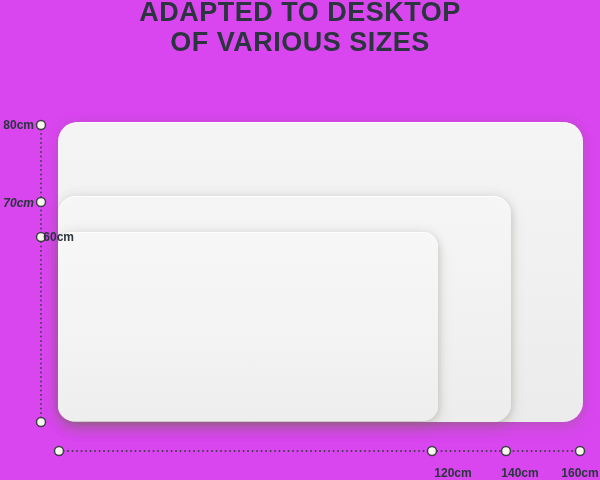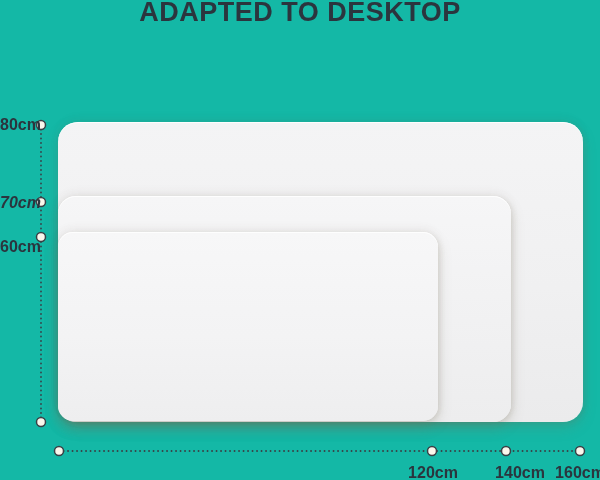--- a/index.html
+++ b/index.html
@@ -4,21 +4,21 @@
 <style>
   html, body { margin: 0; padding: 0; }
   body {
     width: 600px; height: 480px;
     font-family: "Liberation Sans", sans-serif;
     background: #faf7ec;
   }
   .stage {
     position: relative;
     width: 600px; height: 480px;
-    background: #14b8a6;
+    background: #d946ef;
     overflow: hidden;
   }
   .title {
     position: absolute;
     top: -3px; left: 0; width: 600px;
     text-align: center;
     color: #2b353e;
     font-weight: 700;
     font-size: 27px;
     line-height: 30px;
@@ -49,41 +49,42 @@
     background: linear-gradient(180deg, #f7f7f8 0%, #f3f3f4 55%, #eeeeef 100%);
   }
   .axes {
     position: absolute; left: 0; top: 0; z-index: 4;
     pointer-events: none;
   }
   .axis-label {
     position: absolute;
     color: #2b353e;
     font-weight: 700;
-    font-size: 16px;
+    font-size: 12px;
     line-height: 16px;
     height: 16px;
     z-index: 5;
   }
   .h-label { left: 0; width: 34px; text-align: right; }
   .h-label-80 { top: 117px; }
   .h-label-70 { top: 195px; font-style: italic; }
-  .h-label-60 { top: 239px; }
+  .h-label-60 { top: 229px; margin-left: 40px; }
   .w-label { top: 465px; width: 64px; text-align: center; }
-  .w-label-120 { left: 401px; }
+  .w-label-120 { left: 421px; }
   .w-label-140 { left: 488px; }
   .w-label-160 { left: 548px; }
 </style>
 </head>
 <body>
 
 <div class="stage">
 
   <div class="title">
     <div>ADAPTED TO DESKTOP</div>
+    <div>OF VARIOUS SIZES</div>
   </div>
 
   <div class="mat mat-large"></div>
   <div class="mat mat-middle"></div>
   <div class="mat mat-small"></div>
 
   <svg class="axes" width="600" height="480" viewBox="0 0 600 480">
 
     <g>
       <line x1="41" y1="125" x2="41" y2="422" stroke="#3a4046" stroke-width="1.8" stroke-dasharray="0.1 4.4" stroke-linecap="round"></line>

